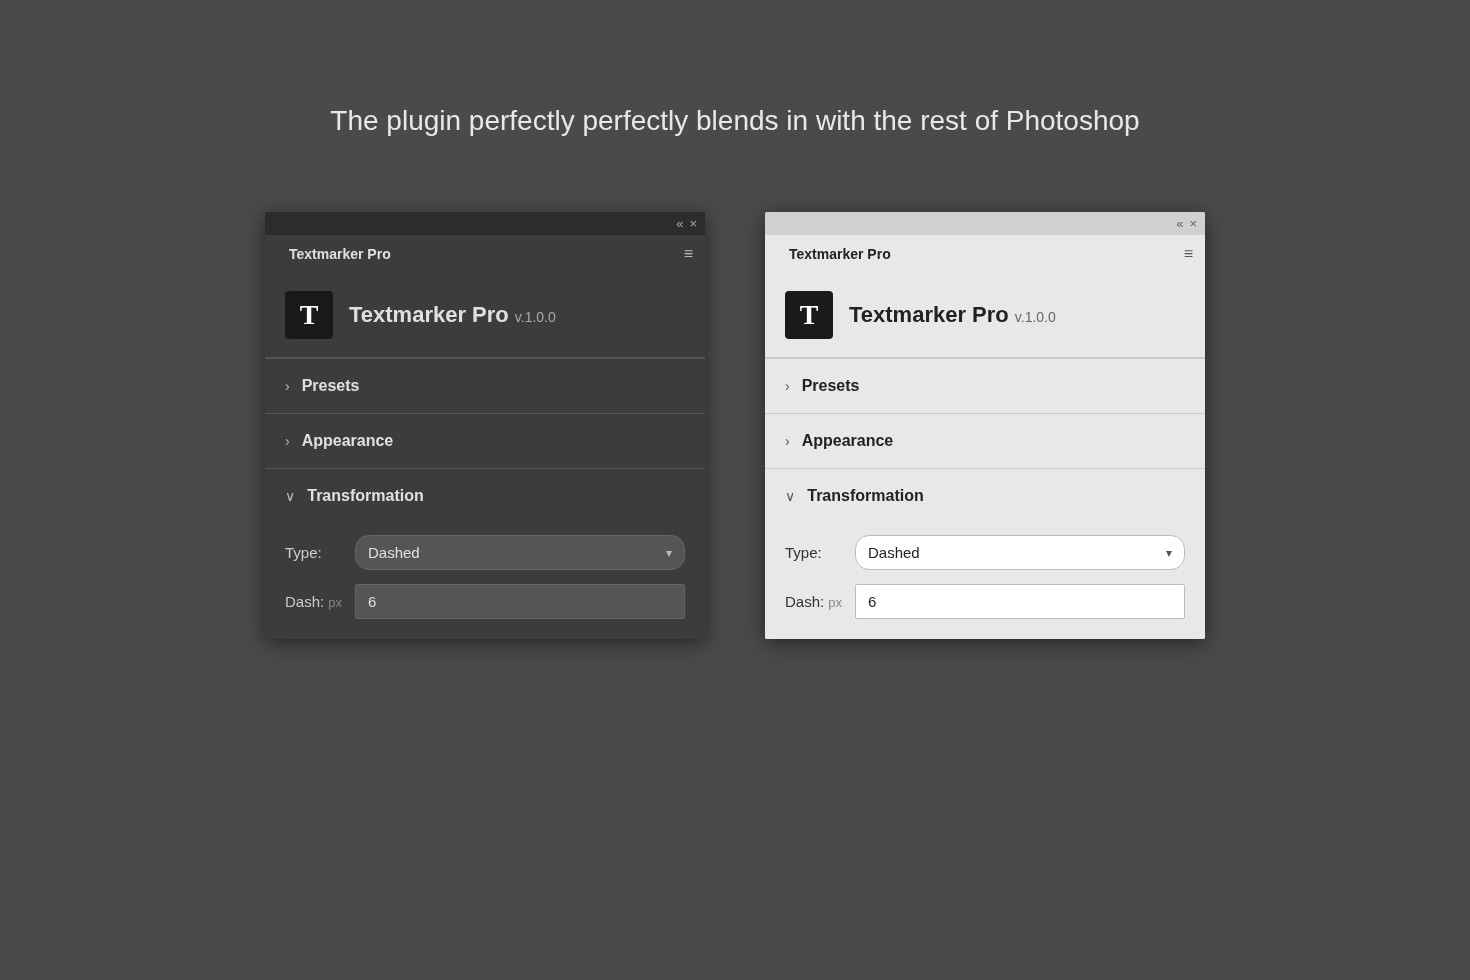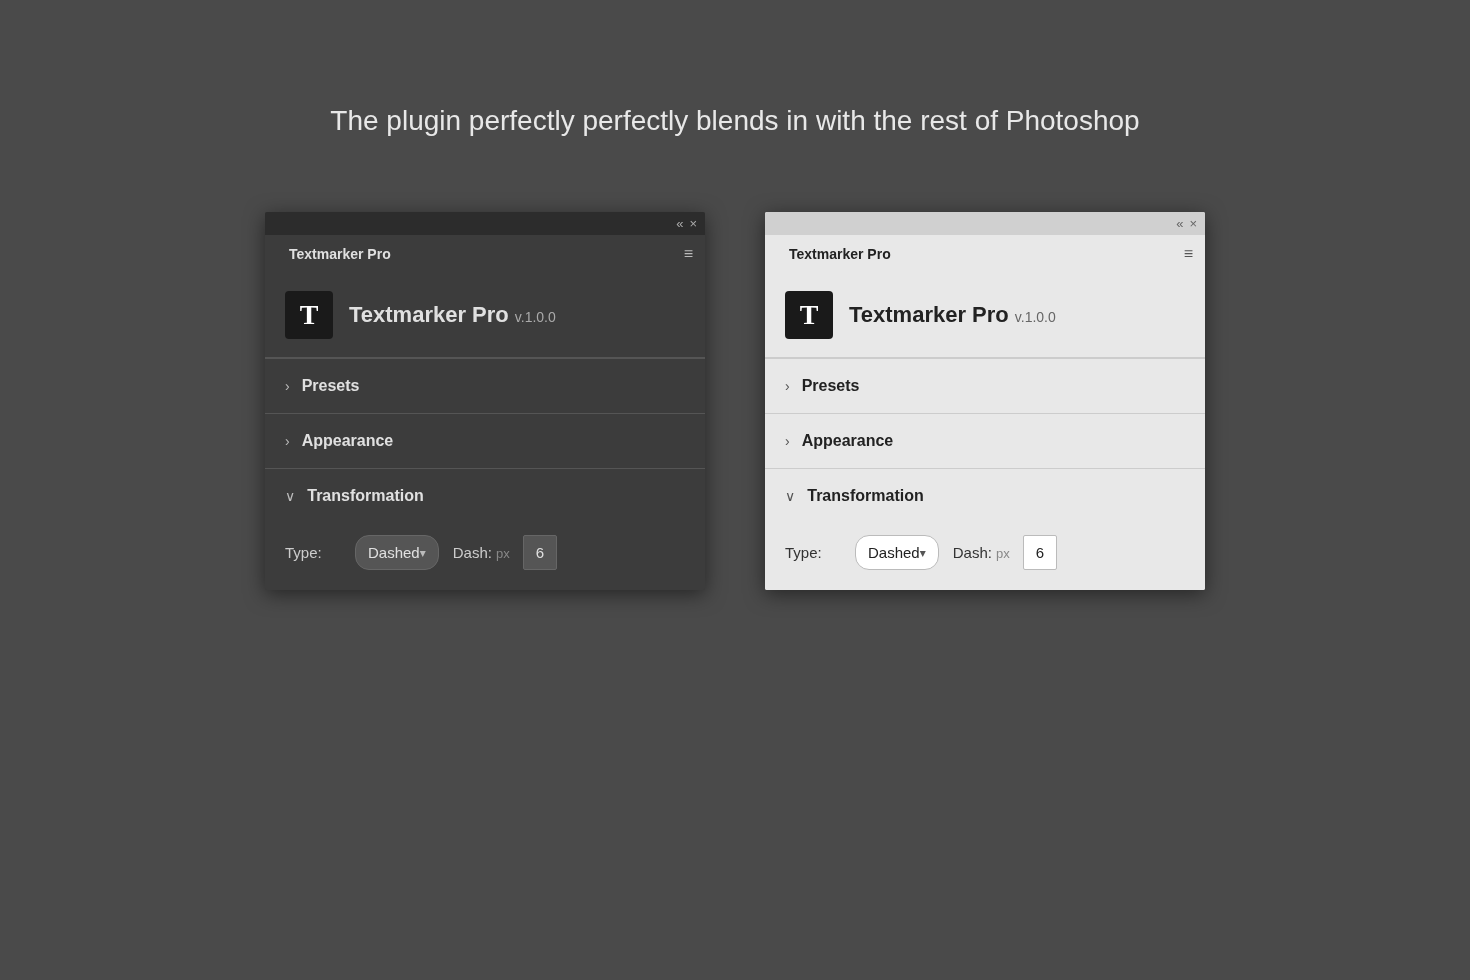--- a/index.html
+++ b/index.html
@@ -264,21 +264,21 @@
       color: #bbb;
     }
 
     .panel-light .chevron-down {
       color: #555;
     }
 
     .transformation-body {
       padding: 12px 20px 20px 20px;
       display: flex;
-      flex-direction: row;
+      flex-direction: column;
       gap: 14px;
     }
 
     .field-row {
       display: flex;
       align-items: center;
       gap: 10px;
     }
 
     .field-label {

